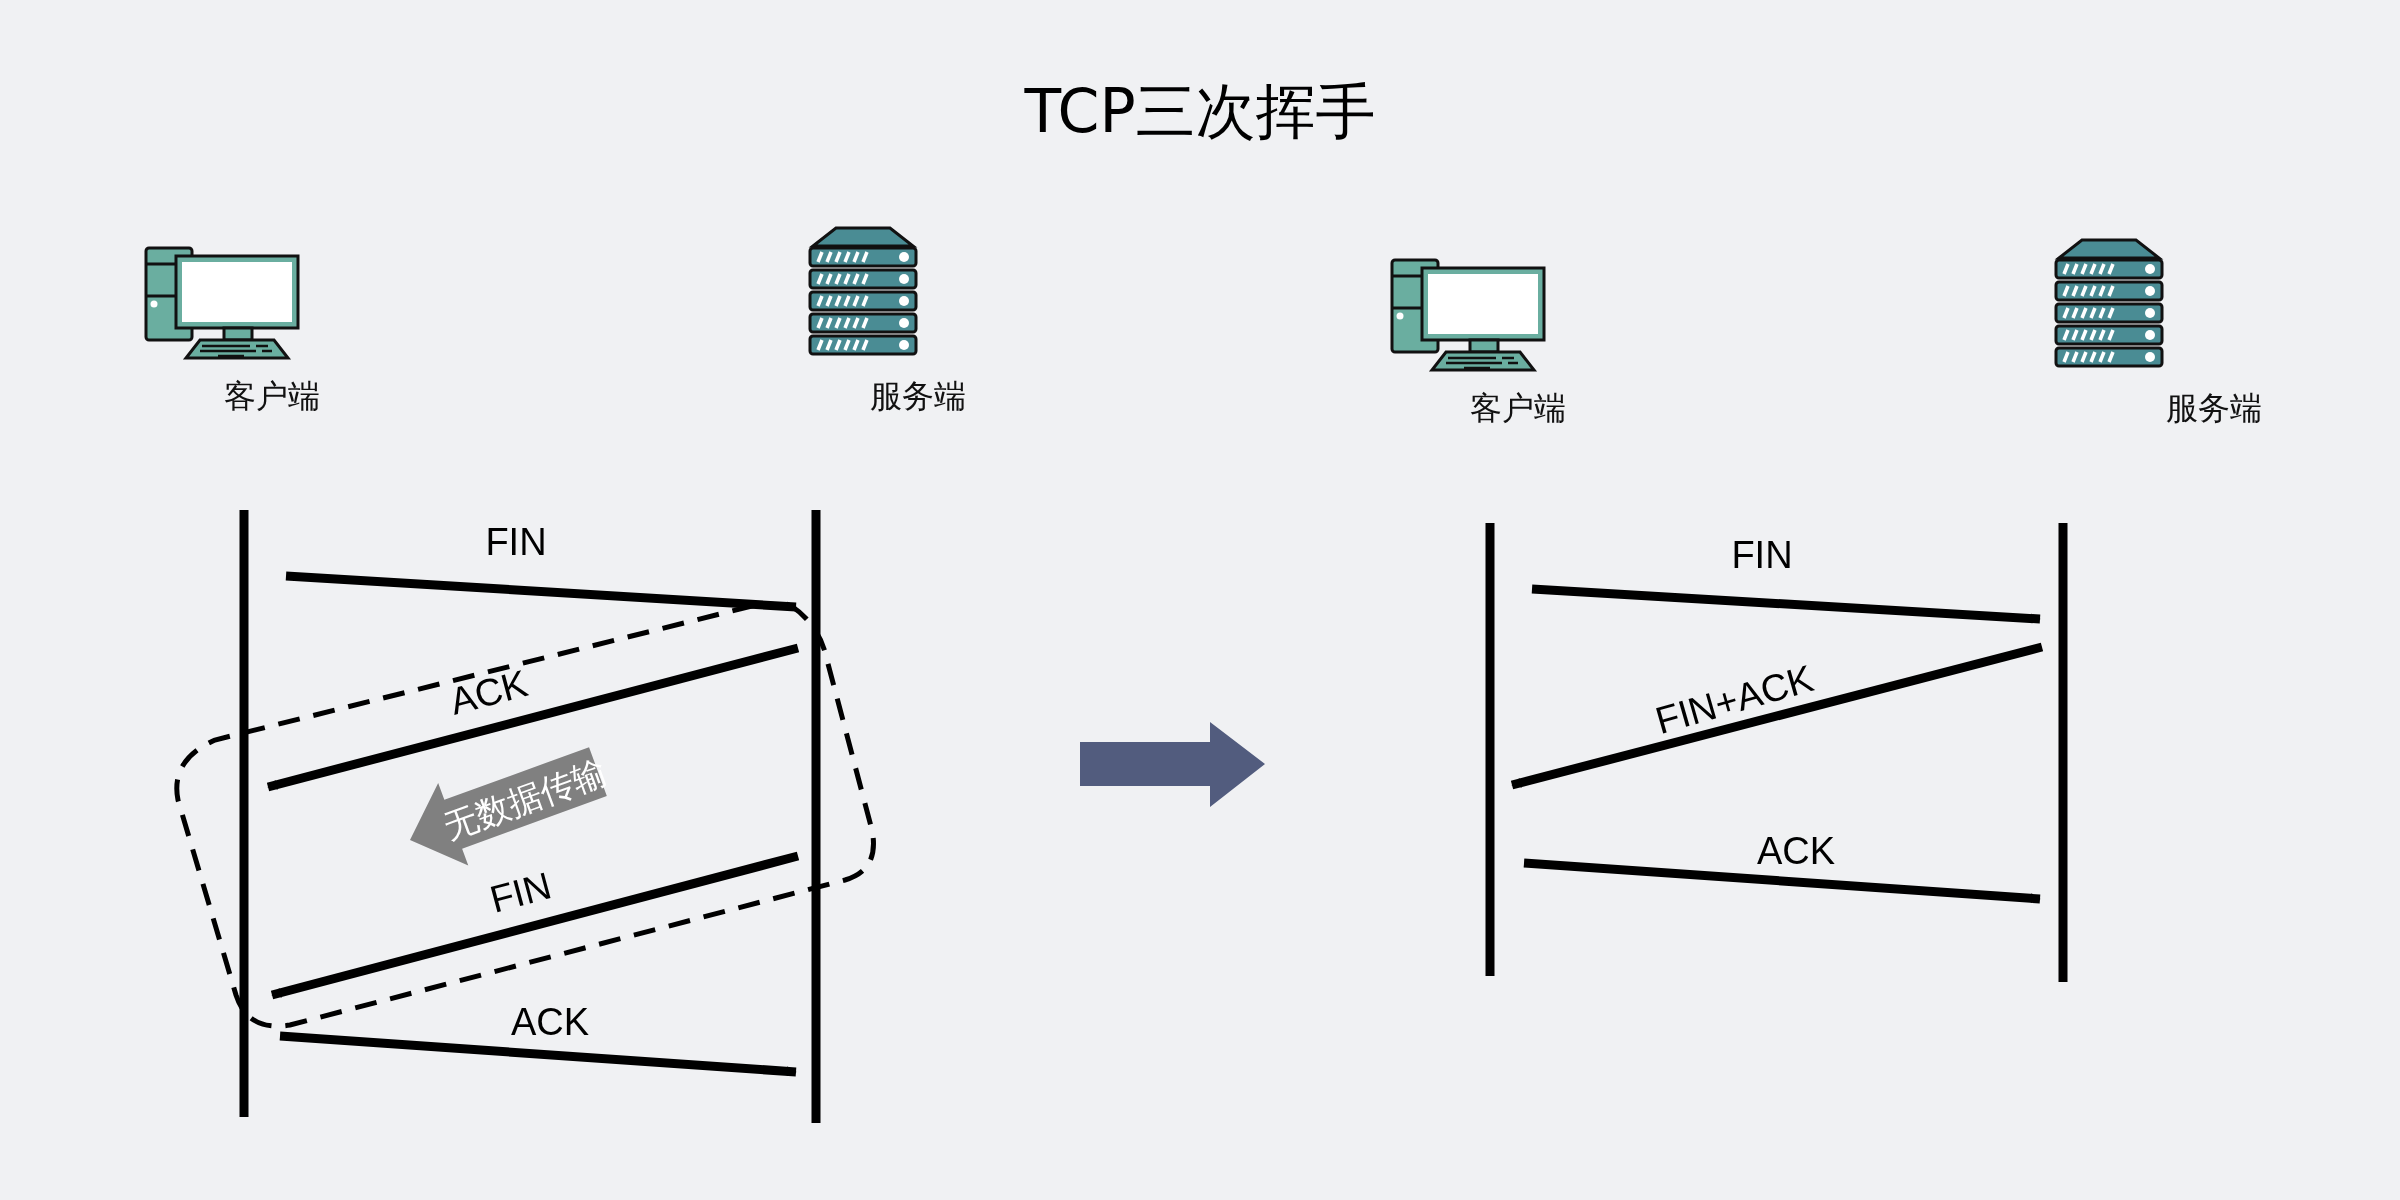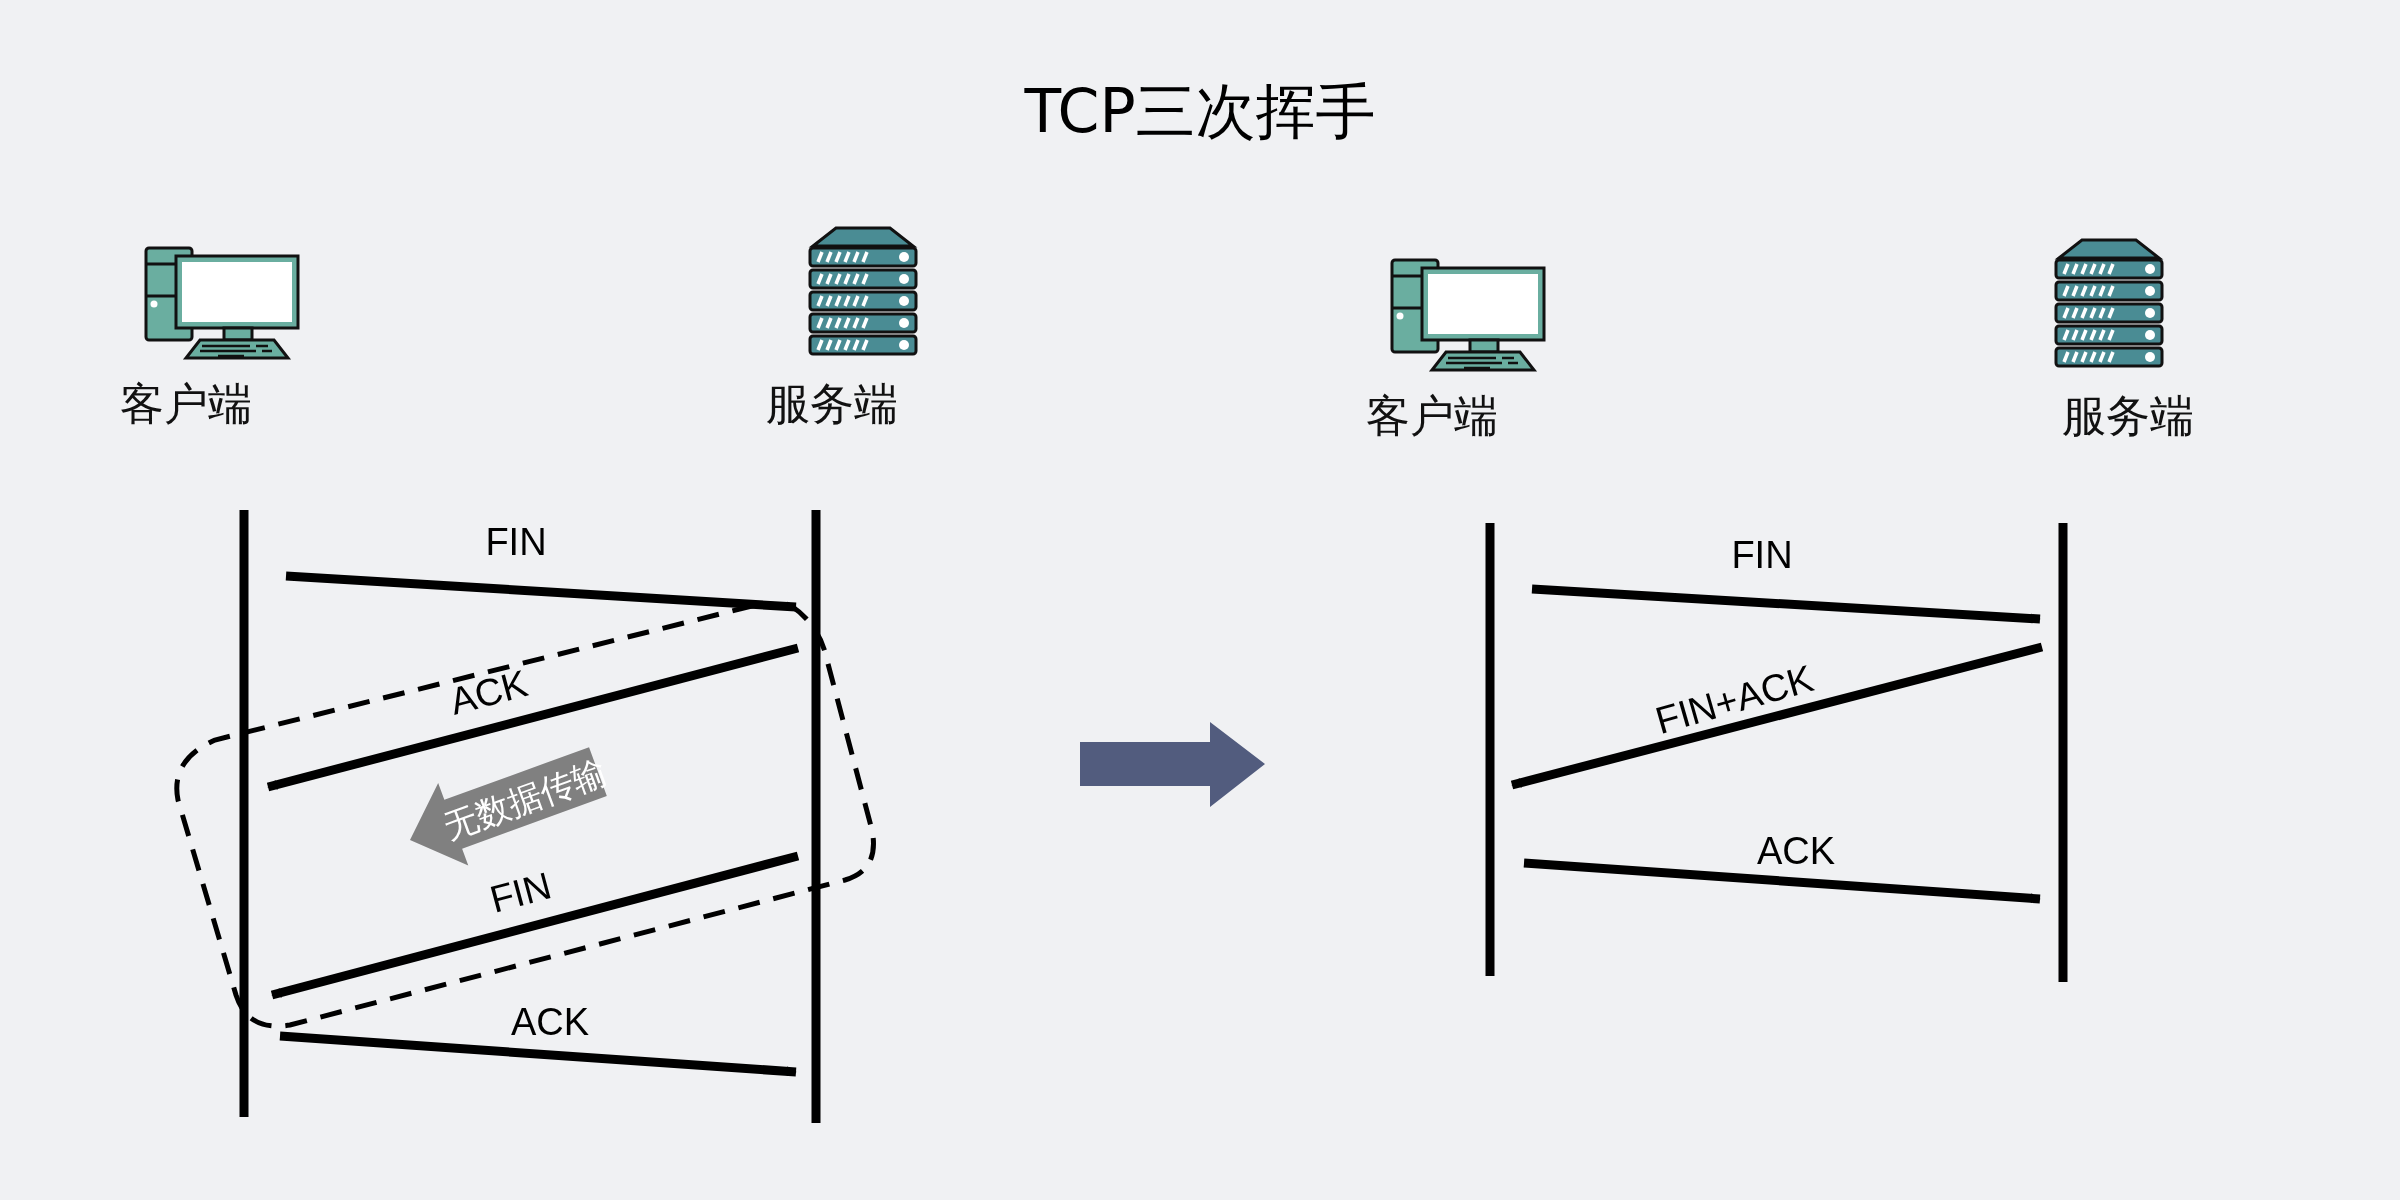--- a/index.html
+++ b/index.html
@@ -8,21 +8,21 @@
       background: #f0f1f3;
       font-family: "DejaVu Sans", "Liberation Sans", sans-serif;
       position: relative;
     }
     #stage { position: absolute; left: 0; top: 0; width: 2400px; height: 1200px; }
     .title {
       position: absolute; left: 0; width: 2400px; top: 72px;
       text-align: center; font-size: 60px; color: #000;
     }
     .node-label {
-      position: absolute; font-size: 44px; color: #111; text-align: left; width: 200px;
+      position: absolute; font-size: 32px; color: #111; text-align: right; width: 200px;
     }
     svg text { font-family: "Liberation Sans", "DejaVu Sans", sans-serif; }
   </style>
 </head>
 <body>
 
 <div id="stage">
   <div class="title">TCP三次挥手</div>
 
   <svg width="2400" height="1200" style="position:absolute;left:0;top:0">

